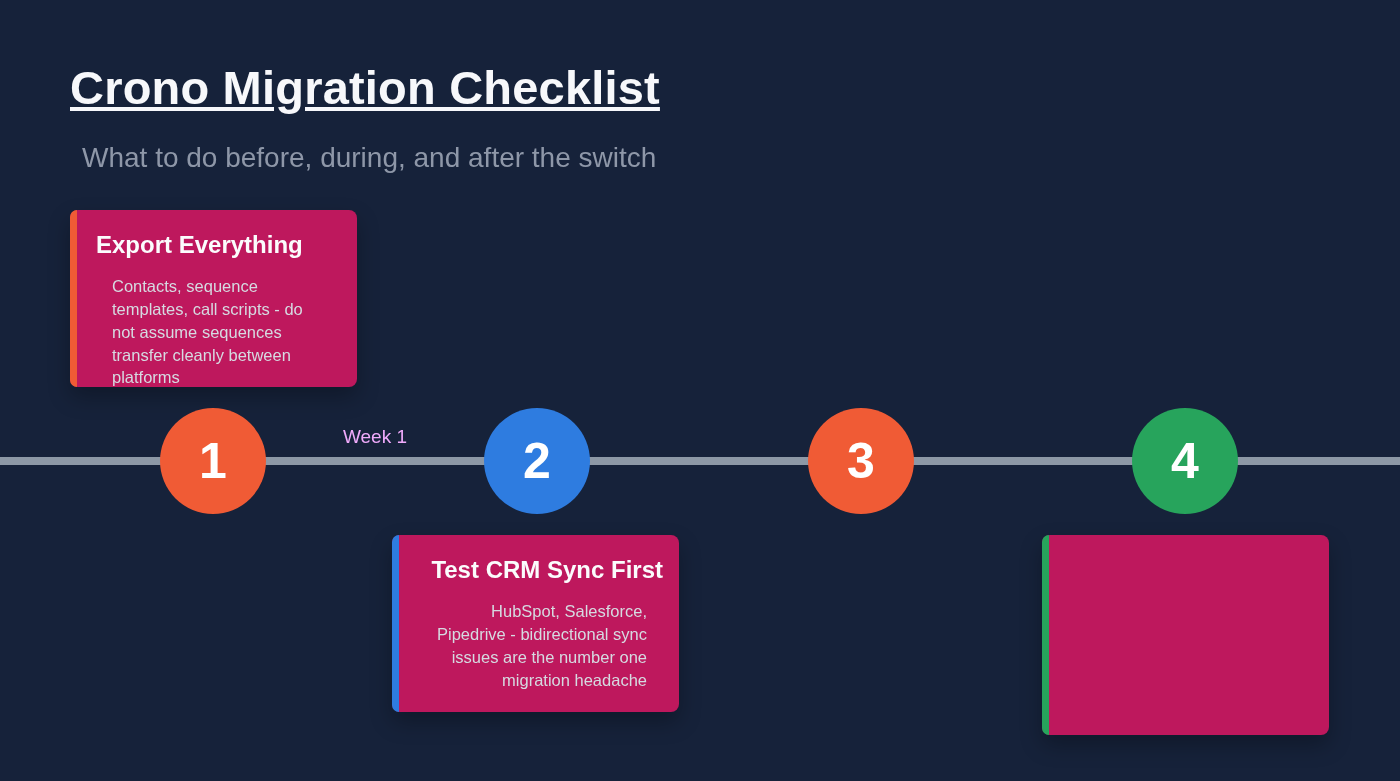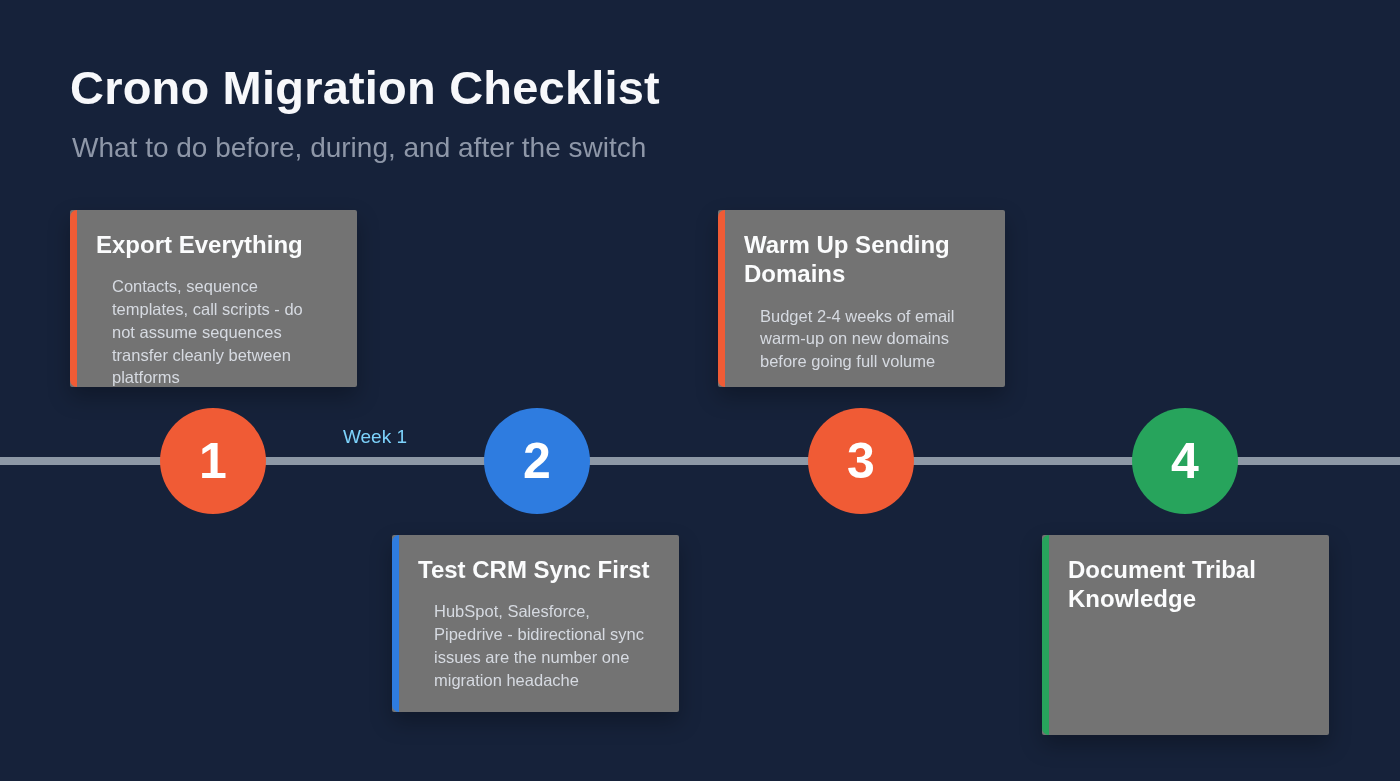--- a/index.html
+++ b/index.html
@@ -16,25 +16,26 @@
     overflow:hidden;
   }
   .page-title{
     position:absolute;
     left:70px; top:60px;
     margin:0;
     font-size:47px;
     font-weight:700;
     color:#f7f8fb;
     letter-spacing:0.2px;
+    text-decoration:underline;
   }
   .page-subtitle{
     position:absolute;
     left:70px; top:130px;
-    margin:2px;
+    margin:12px;
     font-size:28px;
     font-weight:400;
     color:#8e97a8;
   }
   .timeline-line{
     position:absolute;
     left:0; right:0;
     top:457px;
     height:8px;
     background:#8d98a6;
@@ -56,31 +57,31 @@
   .circle-1{left:160px;}
   .circle-2{left:484px;}
   .circle-3{left:808px;}
   .circle-4{left:1132px;}
   .week-label{
     position:absolute;
     top:426px;
     width:200px;
     text-align:center;
     font-size:19px;
-    color:#7dd3fc;
+    color:#f0abfc;
   }
   .label-1{left:275px;}
   .label-2{left:599px;}
   .label-3{left:923px;}
   .card{
     position:absolute;
     width:287px;
     box-sizing:border-box;
-    background:#737373;
-    border-radius:2px;
+    background:#be185d;
+    border-radius:8px;
     padding:20px 16px 18px 26px;
     box-shadow:0 10px 22px rgba(0,0,0,0.28);
   }
   .card-accent{
     position:absolute;
     left:0; top:0; bottom:0;
     width:7px;
     border-radius:10px 0 0 10px;
   }
   .card-title{
@@ -91,56 +92,50 @@
     color:#fbfcfd;
   }
   .card-body{
     margin:16px;
     font-size:16.5px;
     line-height:1.38;
     color:#d6dae1;
   }
   .card-1{left:70px;  top:210px; height:177px;}
   .card-3{left:718px; top:210px; height:177px;}
-  .card-2{left:392px; top:535px; height:177px;}
+  .card-2{left:392px; top:535px; height:177px;text-align:right;}
   .card-4{left:1042px;top:535px; height:200px;}
 </style>
 </head>
 <body>
 
 <div class="canvas">
 
   <h1 class="page-title">Crono Migration Checklist</h1>
   <p class="page-subtitle">What to do before, during, and after the switch</p>
 
   <div class="card card-1">
     <div class="card-accent" style="background: rgb(240, 91, 53);"></div>
     <h2 class="card-title">Export Everything</h2>
     <p class="card-body">Contacts, sequence templates, call scripts - do not assume sequences transfer cleanly between platforms</p>
   </div>
 
-  <div class="card card-3">
-    <div class="card-accent" style="background: rgb(240, 91, 53);"></div>
-    <h2 class="card-title">Warm Up Sending Domains</h2>
-    <p class="card-body">Budget 2-4 weeks of email warm-up on new domains before going full volume</p>
-  </div>
 
   <div class="timeline-line"></div>
 
   <div class="week-label label-1">Week 1</div>
 
   <div class="step-circle circle-1" style="background: rgb(240, 91, 53);">1</div>
   <div class="step-circle circle-2" style="background: rgb(46, 124, 224);">2</div>
   <div class="step-circle circle-3" style="background: rgb(240, 91, 53);">3</div>
   <div class="step-circle circle-4" style="background: rgb(39, 164, 92);">4</div>
 
   <div class="card card-2">
     <div class="card-accent" style="background: rgb(46, 124, 224);"></div>
     <h2 class="card-title">Test CRM Sync First</h2>
     <p class="card-body">HubSpot, Salesforce, Pipedrive - bidirectional sync issues are the number one migration headache</p>
   </div>
 
   <div class="card card-4">
     <div class="card-accent" style="background: rgb(39, 164, 92);"></div>
-    <h2 class="card-title">Document Tribal Knowledge</h2>
   </div>
 
 </div>
 
 </body></html>

